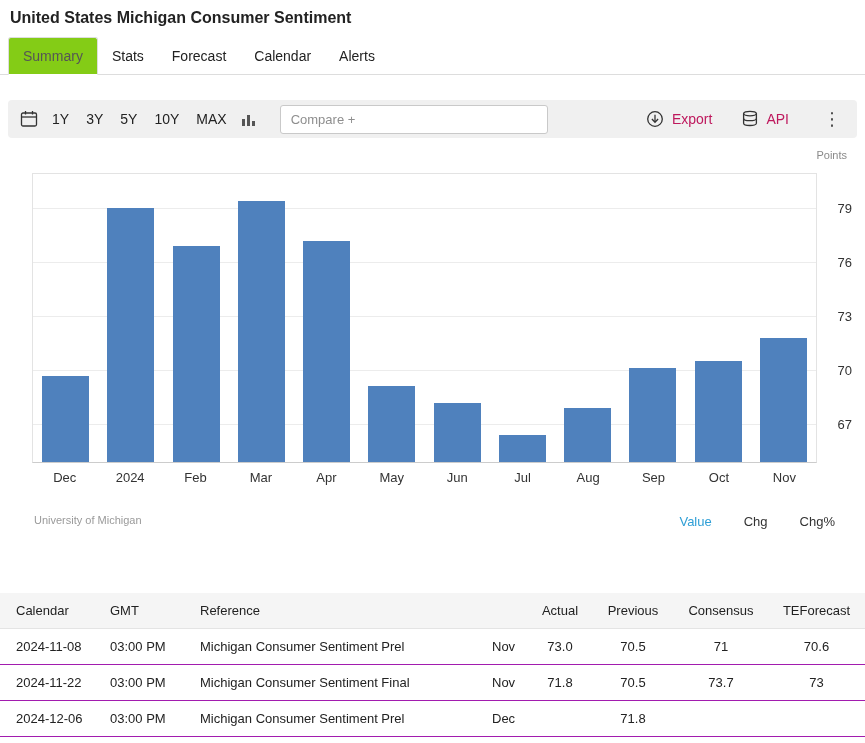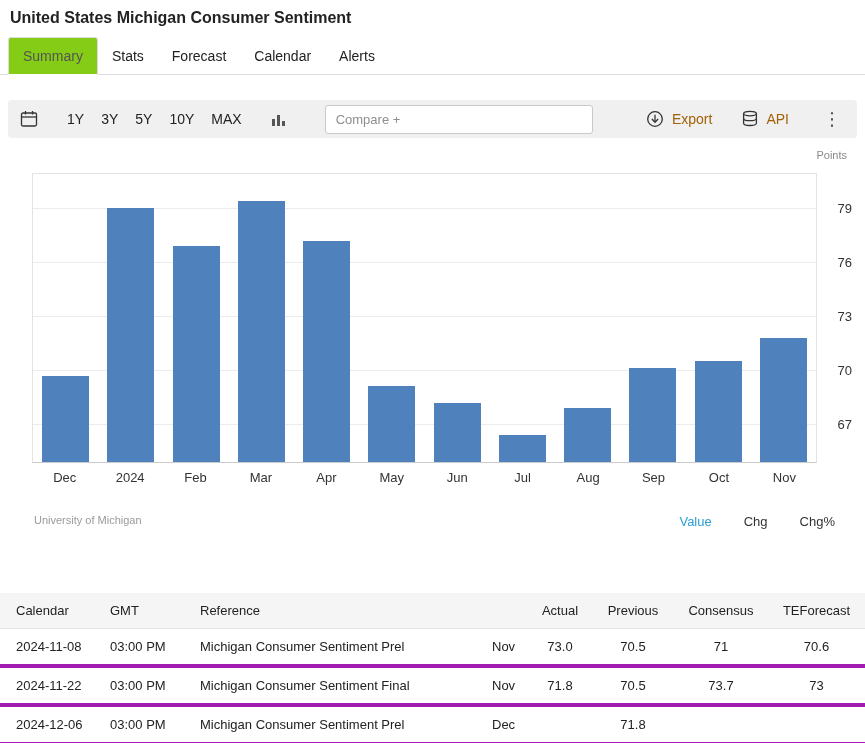--- a/index.html
+++ b/index.html
@@ -8,28 +8,28 @@
     background: #fff; color: #333;
     font-family: "Liberation Sans", sans-serif;
   }
   .title { font-size: 16px; font-weight: bold; color: #222; padding: 9px 10px 7px; }
   
   .tabs { display: flex; align-items: flex-end; border-bottom: 1px solid #ddd; padding: 0 8px; height: 41px; }
   .tab { padding: 10px 14px; font-size: 14px; color: #222; cursor: pointer; white-space: nowrap; }
   .tab.active { border: 1px solid #ddd; border-bottom: 1px solid #fff; margin-bottom: -1px; border-radius: 3px 3px 0 0; color: #555; background: #84cc16; }
   .caret { display: inline-block; margin-left: 5px; border-left: 4px solid transparent; border-right: 4px solid transparent; border-top: 5px solid #222; vertical-align: middle; }
   
-  .toolbar { margin: 25px 8px 0; background: #f0f0f0; border-radius: 4px; height: 38px; display: flex; align-items: center; padding: 0 12px; gap: 29px; font-size: 14px; }
+  .toolbar { margin: 25px 8px 0; background: #f0f0f0; border-radius: 4px; height: 38px; display: flex; align-items: center; padding: 0 12px; gap: 14px; font-size: 14px; }
   .icon-btn { display: inline-flex; align-items: center; cursor: pointer; }
   .ranges { display: flex; gap: 17px; }
   .range { color: #222; cursor: pointer; }
   .compare-input { width: 268px; height: 29px; border: 1px solid #c9c9c9; border-radius: 3px; padding: 0 10px; font-size: 13px; color: #333; background: #fff; outline: none; margin-left: 10px; }
   .compare-input::placeholder { color: #8e8e8e; }
   .tool-right { margin-left: auto; display: flex; align-items: center; gap: 30px; }
-  .tool-btn { display: flex; align-items: center; gap: 8px; cursor: pointer; font-size: 14px; color: #a16207; }
+  .tool-btn { display: flex; align-items: center; gap: 8px; cursor: pointer; font-size: 14px; color: #be185d; }
   .dots { font-size: 18px; color: #444; padding: 0 4px; cursor: pointer; line-height: 1; }
   
   .chart-section { padding: 6px 8px 0; }
   .points { text-align: right; font-size: 11px; color: #8a8a8a; padding: 5px 10px 12px 0; }
   .plot-wrap { margin: 0 40px 12px 24px; }
   .plot { position: relative; height: 290px; border: 1px solid #e3e3e3; border-bottom-color: #ccc; background: #fff; }
   .gridline { position: absolute; left: 0; right: 0; border-top: 1px solid #ececec; z-index: 0; }
   .ytick { position: absolute; right: -36px; transform: translateY(-50%); font-size: 13px; color: #333; z-index: 2; }
   .bars { position: absolute; inset: 0; display: flex; align-items: flex-end; z-index: 1; }
   .bar-slot { flex: 1; display: flex; justify-content: center; align-items: flex-end; height: 100%; }
@@ -38,21 +38,21 @@
   .xlabel { flex: 1; text-align: center; font-size: 13px; color: #333; }
   .chart-footer { display: flex; justify-content: space-between; align-items: flex-start; padding: 17px 22px 0 26px; }
   .source { font-size: 11px; color: #9a9a9a; }
   .modes { display: flex; gap: 32px; font-size: 13px; }
   .mode { color: #333; cursor: pointer; }
   .mode.active { color: #2f9fd6; }
   
   .table-wrap { margin-top: 64px; }
   table { width: 100%; border-collapse: collapse; font-size: 13px; }
   thead th { background: #f5f5f5; text-align: left; font-weight: normal; padding: 10px 10px; border-bottom: 1px solid #e4e4e4; color: #222; }
-  tbody td { padding: 10px 10px; border-bottom: 4px solid #a21caf; color: #222; }
+  tbody td { padding: 10px 10px; border-bottom: 1px solid #a21caf; color: #222; }
   th:first-child, td:first-child { padding-left: 16px; }
   th.num, td.num { text-align: center; }
   th:nth-child(1) { width: 100px; }
   th:nth-child(2) { width: 90px; }
   th:nth-child(3) { width: 292px; }
   th:nth-child(4) { width: 46px; }
   th:nth-child(5) { width: 64px; }
   th:nth-child(6) { width: 82px; }
   th:nth-child(7) { width: 94px; }
 </style>

